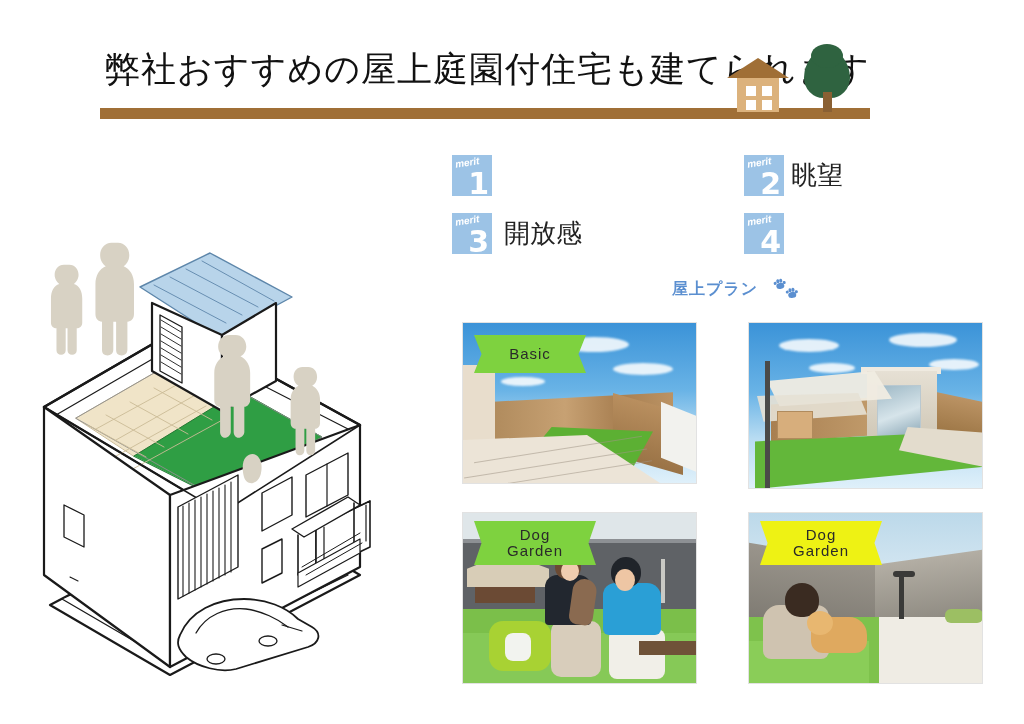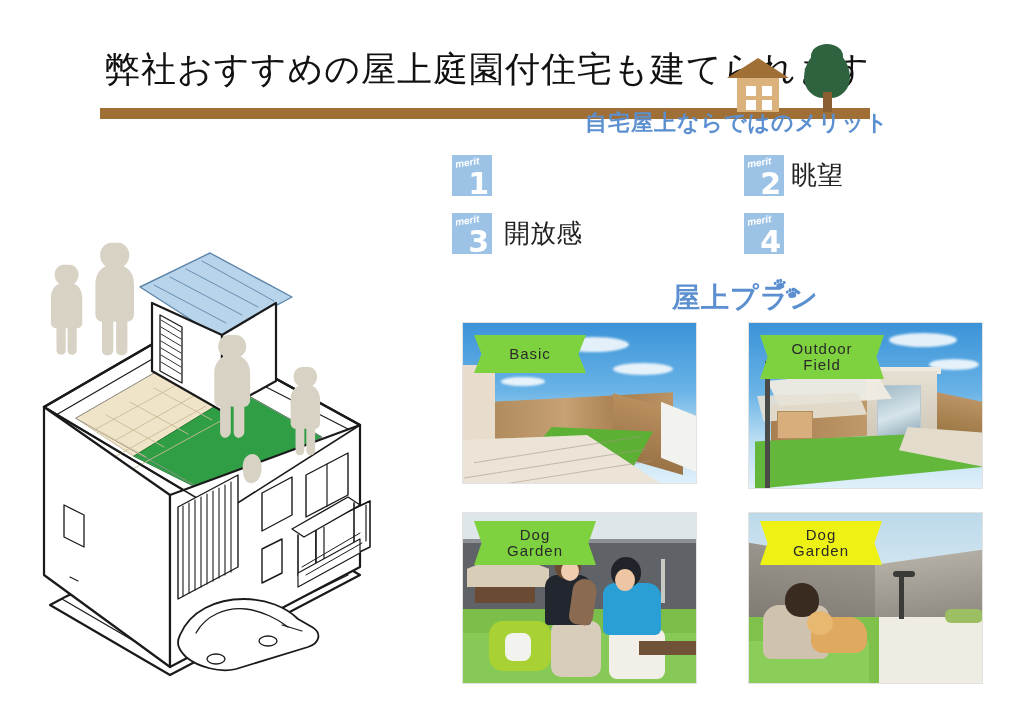--- a/index.html
+++ b/index.html
@@ -80,21 +80,21 @@
   }
   .merit-label{
     margin-left:7px;font-size:26px;color:#222;white-space:nowrap;
     font-family:"DejaVu Sans","Liberation Sans",sans-serif;
   }
   .m3 .merit-label,.m4 .merit-label{margin-left:12px;}
 
   
   .plan-head{
     position:absolute;left:672px;top:279px;
-    font-size:28px;font-weight:bold;color:#5b8fd0;letter-spacing:1px;
+    font-size:16px;font-weight:bold;color:#5b8fd0;letter-spacing:1px;
     font-family:"DejaVu Sans","Liberation Sans",sans-serif;white-space:nowrap;
   }
   .paws{position:absolute;left:772px;top:279px;width:36px;height:26px;}
   .paw{position:absolute;width:11px;height:11px;}
   .paw .pad{position:absolute;left:1.5px;top:4px;width:8px;height:6px;background:#5b8fd0;border-radius:50% 50% 45% 45%;}
   .paw .t{position:absolute;width:3px;height:3.6px;background:#5b8fd0;border-radius:50%;}
   .paw .t1{left:0px;top:1.5px;} .paw .t2{left:3px;top:0px;}
   .paw .t3{left:6px;top:0.4px;} .paw .t4{left:8.6px;top:2.6px;}
   .pawA{left:2px;top:0px;transform:rotate(-12deg);}
   .pawB{left:14px;top:9px;transform:rotate(-8deg);}
@@ -228,21 +228,20 @@
       <div class="house-win w3"></div>
         <div class="house-win w4"></div>
     </div>
 
     <div class="title-tree">
       <div class="tree-crown"></div>
       <div class="tree-trunk"></div>
     </div>
   </div>
 
-  <div class="subtitle">自宅屋上ならではのメリット</div>
 
   <div class="merits">
 
     <div class="merit m1">
       <div class="merit-badge">
         <span class="mword">merit</span>
         <span class="mnum">1</span>
       </div>
     </div>
 
@@ -319,26 +318,20 @@
     <div class="fenceR"></div>
     <div class="pent-top"></div>
     <div class="pent"></div>
     <div class="glass"></div>
     <div class="sail"></div>
     <div class="sail2"></div>
     <div class="box"></div>
     <div class="lawn"></div>
     <div class="deck"></div>
     <div class="pole"></div>
-    <div class="ribbon green two-line r2">
-      <span style="display:block;">
-        <span style="display:block;">Outdoor</span>
-        <span style="display:block;">Field</span>
-      </span>
-    </div>
   </div>
 
   <div class="photo p3">
     <div class="bg"></div>
     <div class="wall"></div>
     <div class="wall-hl"></div>
     <div class="grass"></div>
     <div class="grass2"></div>
     <div class="tent"></div>
     <div class="table"></div>

